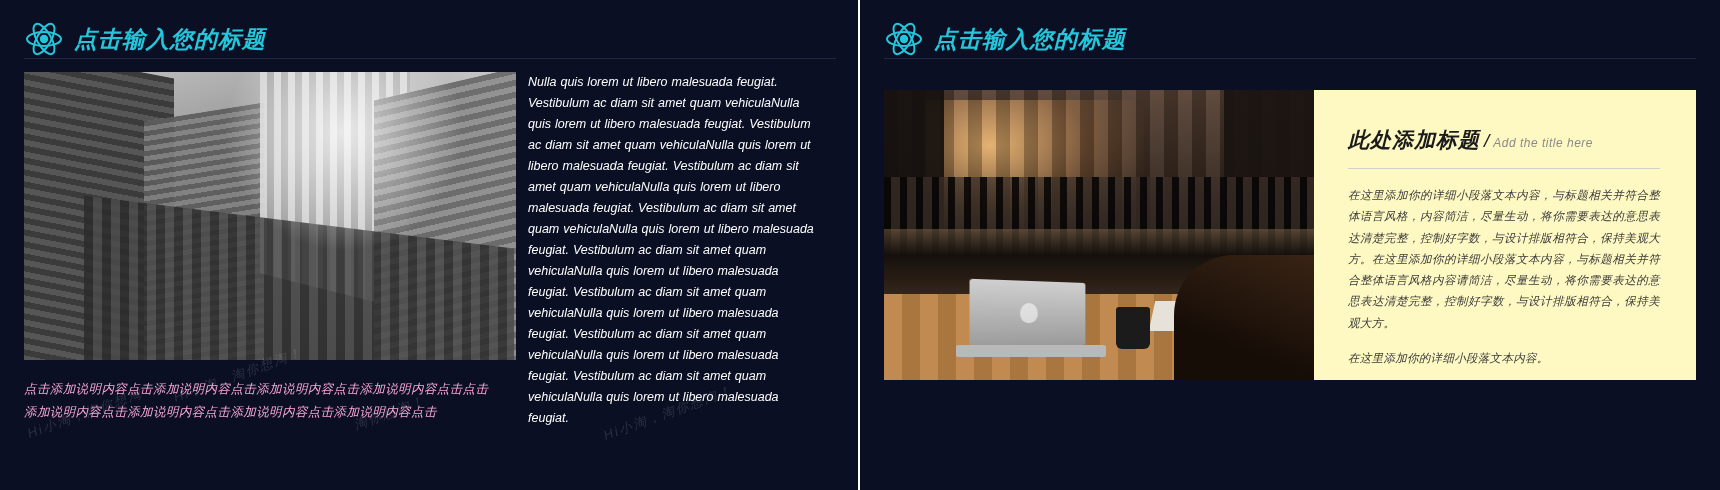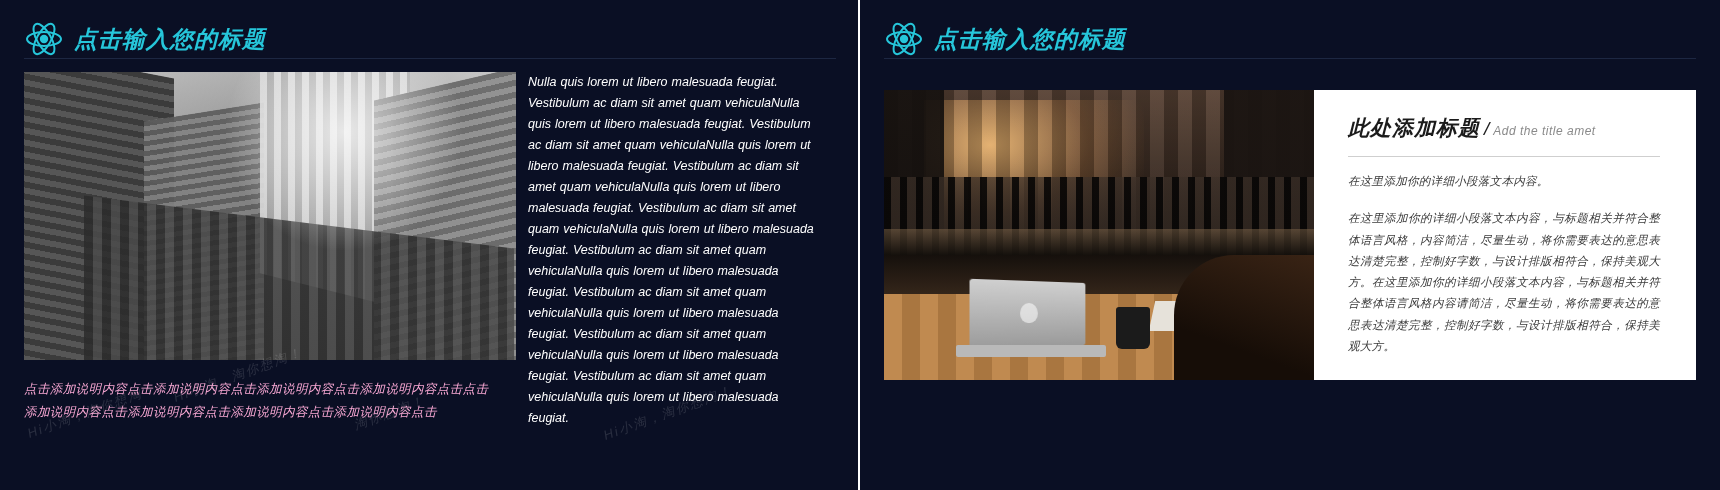--- a/index.html
+++ b/index.html
@@ -248,23 +248,23 @@
   .photo-desk .notebook {
     position: absolute; left: 268px; top: 46px;
     width: 80px; height: 30px;
     background: #e6e2da;
     transform: skewX(-12deg);
   }
 
   .card {
     width: 382px;
     height: 290px;
-    background: #ffffff;
+    background: #fef9c3;
     box-sizing: border-box;
-    padding: 24px 34px 0 34px;
+    padding: 36px 34px 0 34px;
     position: relative;
   }
   .card-title-row {
     display: flex;
     align-items: baseline;
     white-space: nowrap;
   }
   .card-title-cn {
     color: #1b1b1b;
     font-size: 21px;
@@ -392,24 +392,24 @@
           <div class="laptop-base"></div>
           <div class="mug"></div>
           <div class="person"></div>
         </div>
       </div>
 
       <div class="card">
         <div class="card-title-row">
           <span class="card-title-cn">此处添加标题</span>
           <span class="card-title-slash">/</span>
-          <span class="card-title-en">Add the title amet</span>
+          <span class="card-title-en">Add the title here</span>
         </div>
         <div class="card-rule"></div>
+        <div class="card-para">在这里添加你的详细小段落文本内容，与标题相关并符合整体语言风格，内容简洁，尽量生动，将你需要表达的意思表达清楚完整，控制好字数，与设计排版相符合，保持美观大方。在这里添加你的详细小段落文本内容，与标题相关并符合整体语言风格内容请简洁，尽量生动，将你需要表达的意思表达清楚完整，控制好字数，与设计排版相符合，保持美观大方。</div>
         <div class="card-para second">在这里添加你的详细小段落文本内容。</div>
-        <div class="card-para">在这里添加你的详细小段落文本内容，与标题相关并符合整体语言风格，内容简洁，尽量生动，将你需要表达的意思表达清楚完整，控制好字数，与设计排版相符合，保持美观大方。在这里添加你的详细小段落文本内容，与标题相关并符合整体语言风格内容请简洁，尽量生动，将你需要表达的意思表达清楚完整，控制好字数，与设计排版相符合，保持美观大方。</div>
       </div>
 
     </div>
 
   </section>
 
 </div>
 
 </body></html>

